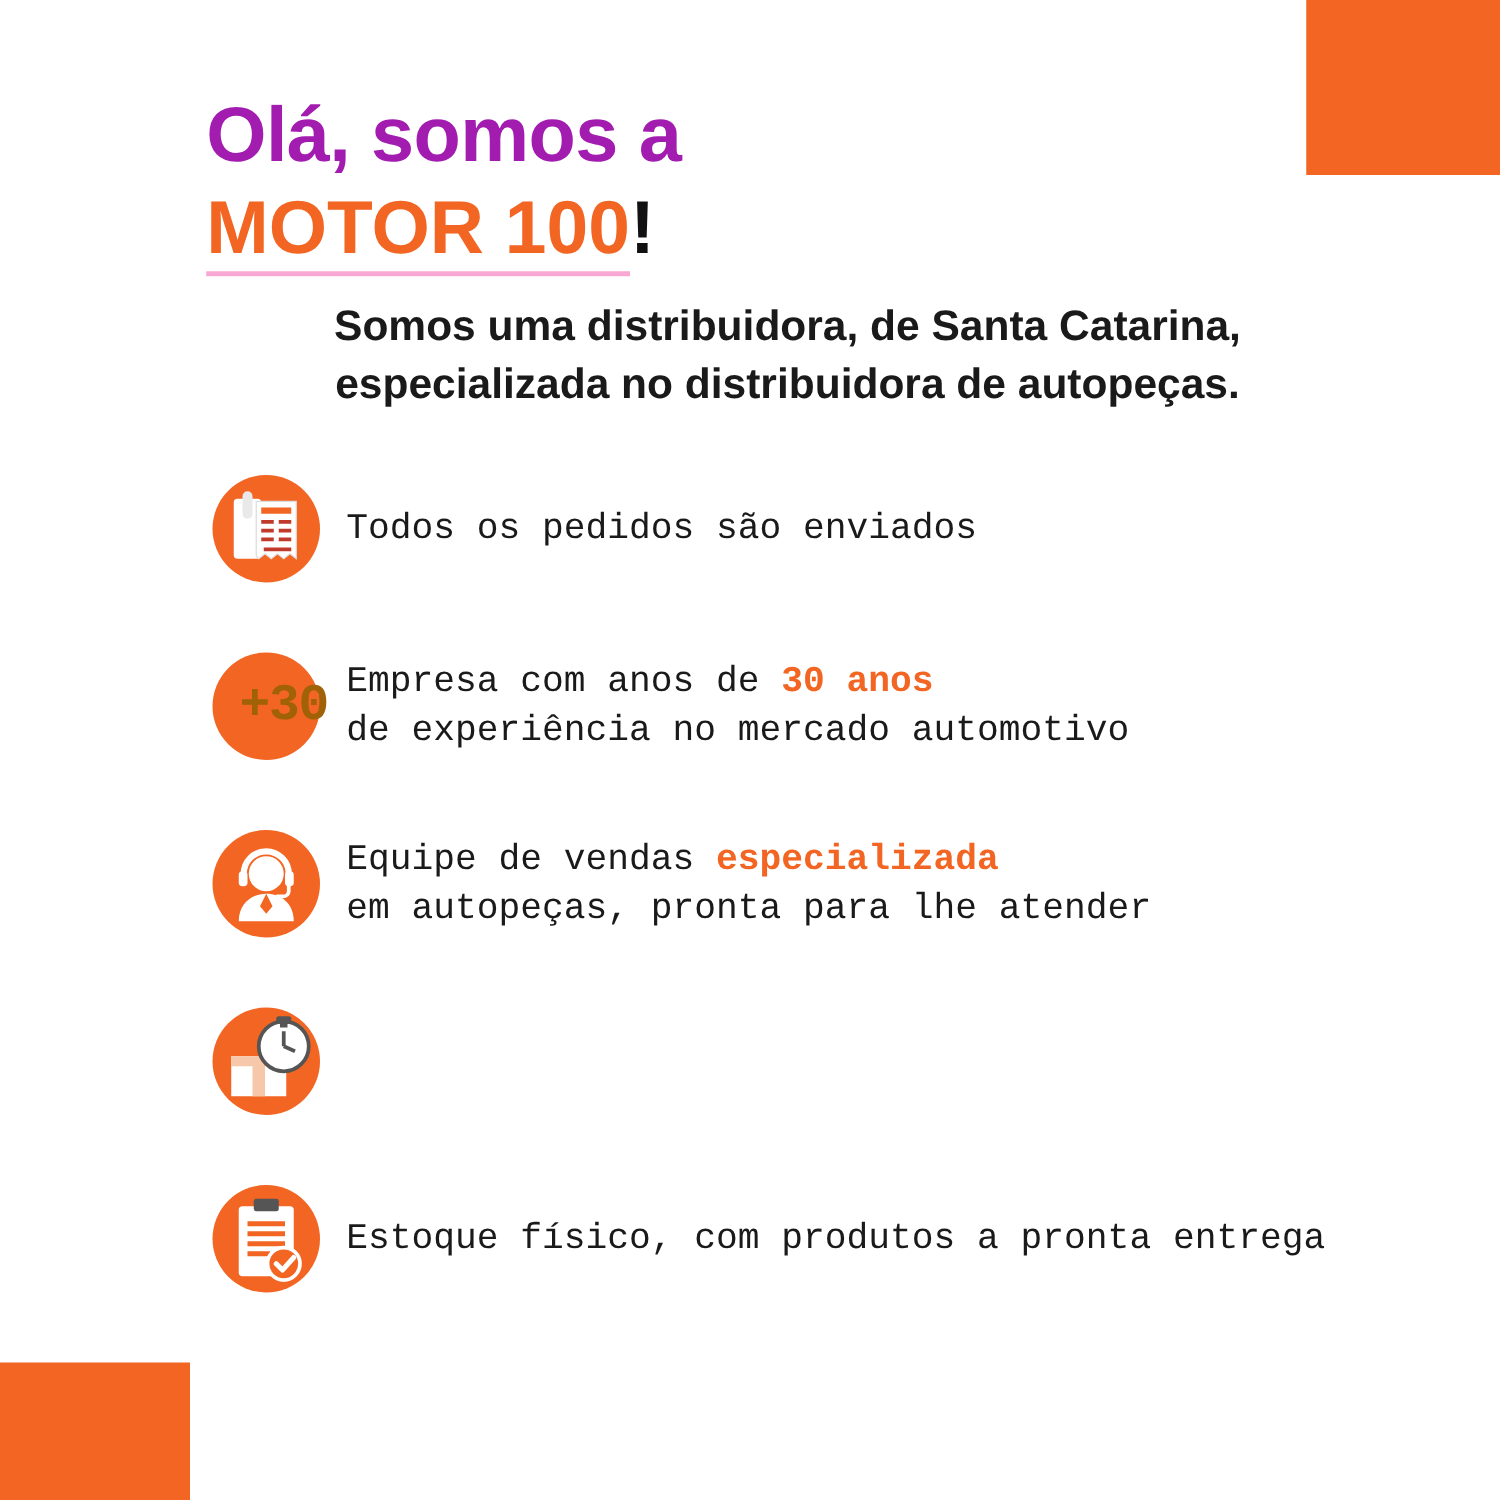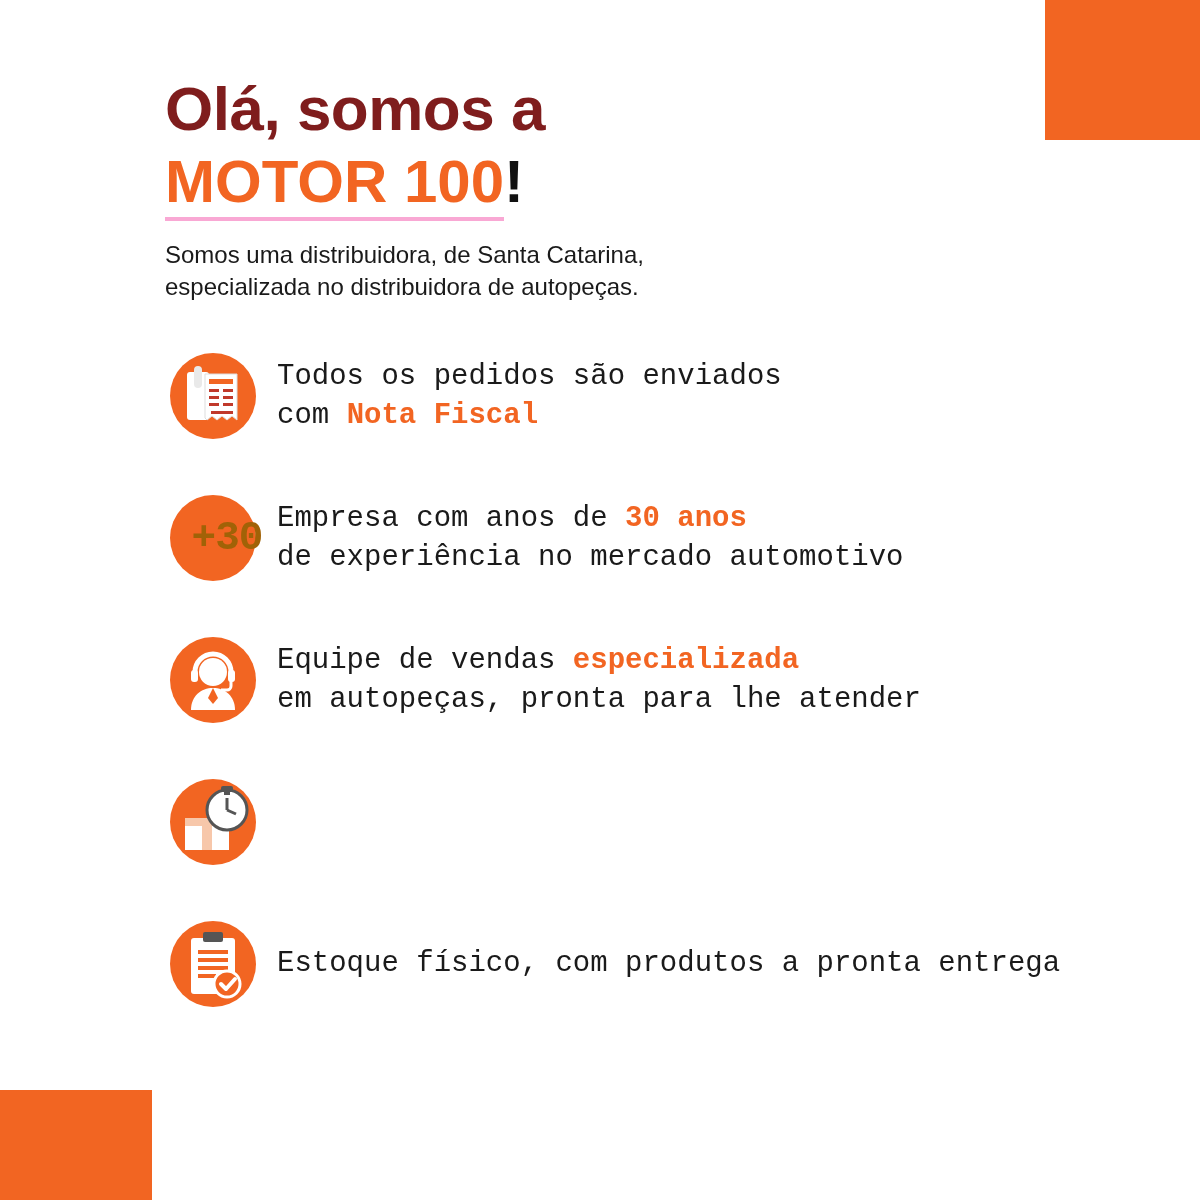--- a/index.html
+++ b/index.html
@@ -41,21 +41,21 @@
   .content {
     position: absolute;
     left: 165px;
     top: 78px;
     width: 930px;
   }
 
   .headline-1 {
     font-size: 62px;
     font-weight: bold;
-    color: #7f1d1d;
+    color: #a21caf;
     letter-spacing: -0.5px;
     line-height: 1.0;
     margin: 0 0 10px 0;
   }
   .headline-2 {
     font-size: 60px;
     font-weight: bold;
     color: #111111;
     line-height: 1.05;
     margin: 0 0 26px 0;
@@ -64,25 +64,26 @@
   .headline-2 .brand {
     color: #f26522;
     border-bottom: 4px solid #f9a8d4;
     padding-bottom: 2px;
   }
   .headline-2 .bang {
     color: #111111;
   }
 
   .intro {
-    font-size: 24px;
+    font-size: 34px;
     color: #1a1a1a;
     line-height: 1.35;
     margin: 20px 0 0 0;
-    font-weight: 400;
+    font-weight: 700;
+    text-align: center;
   }
   .intro .line { display: block; }
 
   .benefits-lead {
     font-size: 30px;
     color: #1a1a1a;
     margin: 42px 0 0 0;
     font-weight: 400;
   }
   .benefits-lead .hl {
@@ -187,21 +188,20 @@
             <rect x="58" y="41" width="10" height="3" fill="#c0392b"></rect>
             <rect x="44" y="48" width="10" height="3" fill="#c0392b"></rect>
             <rect x="58" y="48" width="10" height="3" fill="#c0392b"></rect>
             <rect x="44" y="55" width="10" height="3" fill="#c0392b"></rect>
             <rect x="58" y="55" width="10" height="3" fill="#c0392b"></rect>
             <rect x="46" y="63" width="22" height="3" fill="#c0392b"></rect>
           </svg>
         </div>
         <div class="benefit-text">
           <span class="line">Todos os pedidos são enviados</span>
-          <span class="line"><span>com </span><span class="hl">Nota Fiscal</span></span>
         </div>
       </li>
 
       <li class="benefit-item">
         <div class="benefit-icon">
           <div class="circle"></div>
           <div class="years-text">+30</div>
         </div>
         <div class="benefit-text">
           <span class="line"><span>Empresa com anos de </span><span class="hl">30 anos</span></span>

